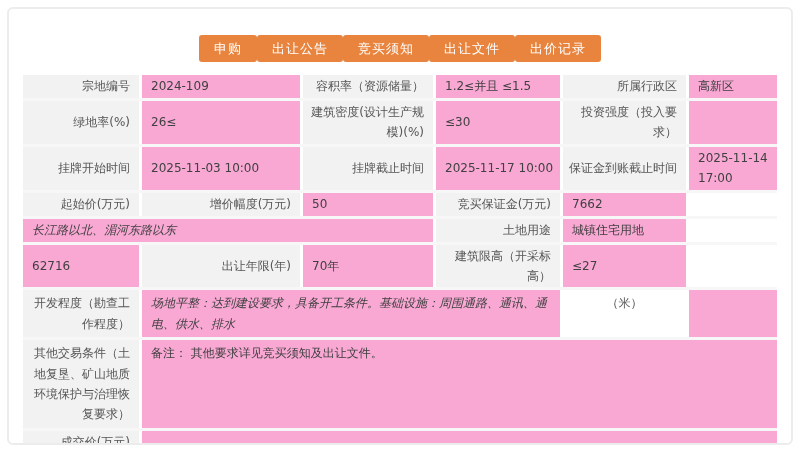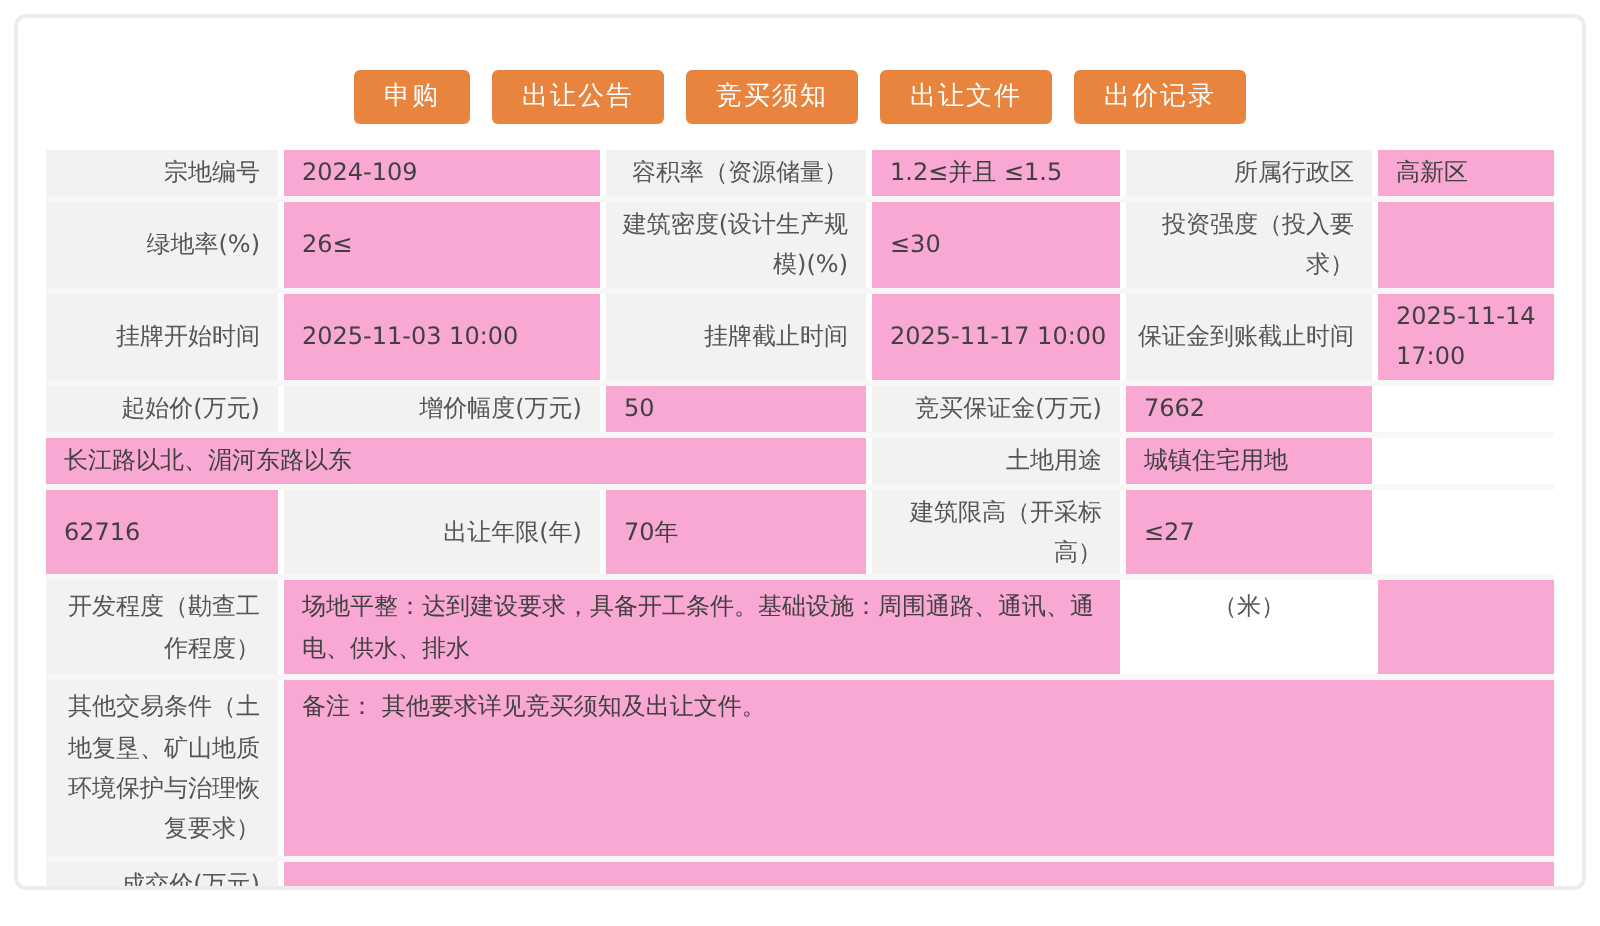--- a/index.html
+++ b/index.html
@@ -11,21 +11,21 @@
     --row-divider:#f7f7f7;
   }
   *{box-sizing:border-box;margin:0;padding:0;}
   html,body{width:800px;height:463px;background:#ffffff;
     font-family:"DejaVu Sans","Liberation Sans",sans-serif;}
   .card{
     position:absolute;left:7px;top:7px;width:786px;height:438px;
     background:#fff;border:2px solid var(--card-border);border-radius:6px;
     padding:26px 14px 10px 14px;overflow:hidden;
   }
-  .toolbar{display:flex;justify-content:center;gap:11px;margin-bottom:13px;}
+  .toolbar{display:flex;justify-content:center;margin-bottom:13px;}
   .btn{
     background:var(--accent);color:#fff;border:none;border-radius:3px;
     font-size:13px;line-height:1;padding:7px 15px;cursor:pointer;
     font-family:inherit;letter-spacing:1px;white-space:nowrap;
   }
   .table{width:100%;}
   .row{
     display:grid;
     grid-template-columns:116px 158px 130px 124px 123px 1fr;
     column-gap:3px;
@@ -33,21 +33,21 @@
   }
   .cell{min-height:23px;display:flex;align-items:center;font-size:12px;
     line-height:1.7;}
   .label{
     background:var(--label-bg);color:var(--label-text);
     justify-content:flex-end;text-align:right;padding:1px 9px 1px 4px;
   }
   .value{color:var(--value-text);padding:1px 4px 1px 9px;background:#f9a8d4;}
   .unit{color:var(--label-text);justify-content:center;text-align:center;
     padding:1px 4px;background:#fff;}
-  .span3{grid-column:span 3;}
+  .span3{grid-column:span 3;font-style:italic;}
   .span5{grid-column:span 5;}
   .row-tall .cell{align-items:flex-start;padding-top:3px;padding-bottom:3px;}
 </style>
 </head>
 <body>
 
 <div class="card">
 
   <div class="toolbar">
     <button class="btn">申购</button>

